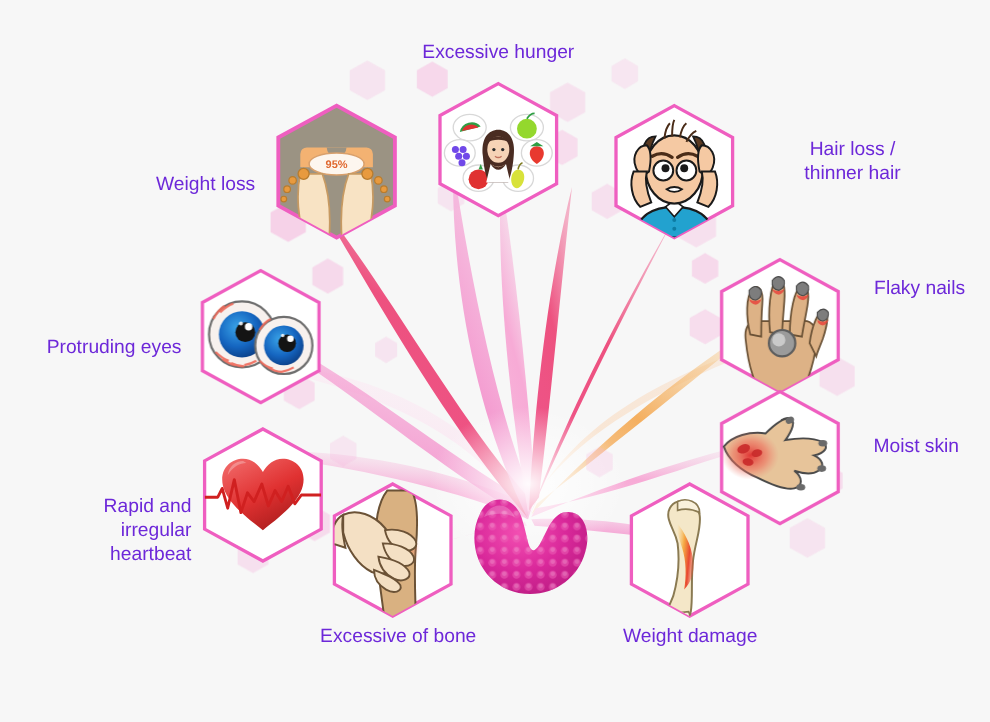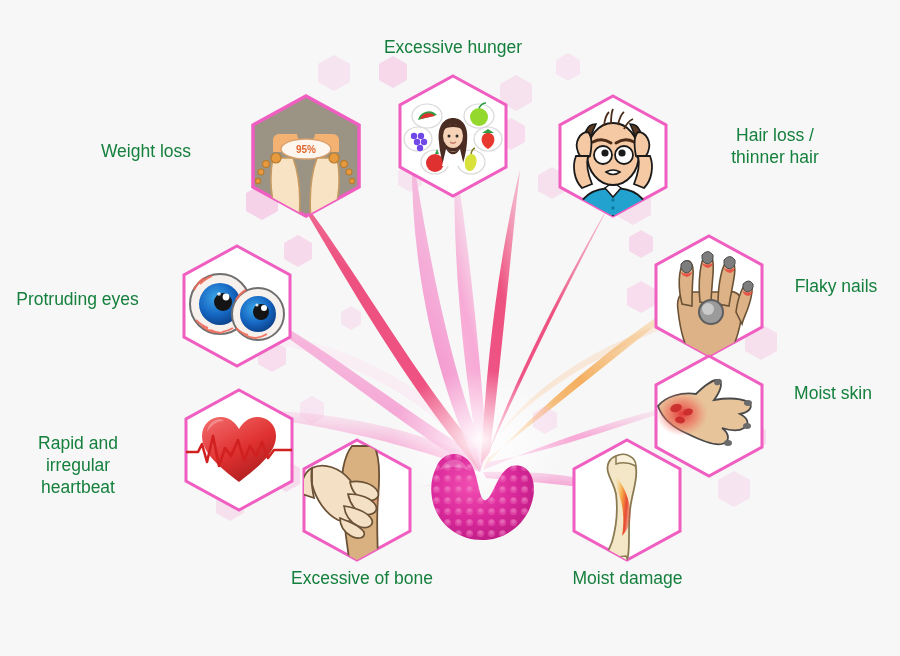--- a/index.html
+++ b/index.html
@@ -17,28 +17,28 @@
   }
   .layer {
     position: absolute;
     left: 0;
     top: 0;
     width: 900px;
     height: 656px;
   }
   .label {
     position: absolute;
-    color: #15803d;
+    color: #6d28d9;
     font-size: 17.5px;
     line-height: 22px;
     font-family: "Liberation Sans", sans-serif;
     white-space: pre-line;
   }
   .label.right { text-align: center; }
-  .label.left  { text-align: center; }
+  .label.left  { text-align: right; margin-top: 16px; }
   .label.center { text-align: center; }
   .node {
     position: absolute;
   }
   .node svg { display: block; overflow: visible; }
 </style>
 </head>
 <body>
 
 <div id="stage">
@@ -310,21 +310,21 @@
           <path d="M54 31 q 5 3 11 0 q -1 4 -5 5 q -5 -1 -6 -5 Z"></path>
           <path d="M76 36 q 5 3 11 0 q -1 4 -5 5 q -5 -1 -6 -5 Z"></path>
           <path d="M95 59 q 5 3 10 0 q -1 4 -5 5 q -5 -1 -5 -5 Z"></path>
         </g>
 
         <circle cx="63" cy="80" r="12" fill="#9b9b9b" stroke="#5e5e5e" stroke-width="2"></circle>
         <circle cx="60" cy="77" r="6" fill="#d6d6d6" opacity="0.8"></circle>
       </g>
     </svg>
   </div>
-  <div class="label right" style="left:776px; top:275px; width:120px;">Flaky nails</div>
+  <div class="label right" style="left:776px; top:250px; width:120px;">Flaky nails</div>
 
   <div class="node" style="left:648px; top:352px; width:122px; height:132px;">
     <svg width="122" height="132" viewBox="0 0 122 132" xmlns="http://www.w3.org/2000/svg">
       <defs>
         <clipPath id="clipMS">
             <polygon points="61,4 114,33 114,95 61,124 8,95 8,33"></polygon>
           </clipPath>
         <radialGradient id="rashGrad" cx="0.5" cy="0.5" r="0.5">
           <stop offset="0" stop-color="#e03131" stop-opacity="0.95"></stop>
           <stop offset="0.6" stop-color="#ef6a5a" stop-opacity="0.55"></stop>
@@ -347,21 +347,21 @@
         </g>
         <ellipse cx="34" cy="62" rx="26" ry="22" fill="url(#rashGrad)"></ellipse>
         <g fill="#c92a2a" opacity="0.9">
           <ellipse cx="28" cy="56" rx="6" ry="4" transform="rotate(-20 28 56)"></ellipse>
           <ellipse cx="40" cy="60" rx="5" ry="3.4" transform="rotate(-15 40 60)"></ellipse>
           <ellipse cx="32" cy="68" rx="5" ry="3.4" transform="rotate(10 32 68)"></ellipse>
         </g>
       </g>
     </svg>
   </div>
-  <div class="label right" style="left:770px; top:382px; width:126px;">Moist skin</div>
+  <div class="label right" style="left:770px; top:394px; width:126px;">Moist skin</div>
 
   <div class="node" style="left:566px; top:436px; width:122px; height:132px;">
     <svg width="122" height="132" viewBox="0 0 122 132" xmlns="http://www.w3.org/2000/svg">
       <defs>
         <clipPath id="clipMD">
             <polygon points="61,4 114,33 114,95 61,124 8,95 8,33"></polygon>
           </clipPath>
         <linearGradient id="boneHeat" x1="0" y1="0" x2="1" y2="0.4">
           <stop offset="0" stop-color="#f7d07a" stop-opacity="0"></stop>
           <stop offset="0.45" stop-color="#f59f2e" stop-opacity="0.85"></stop>
@@ -375,21 +375,21 @@
                  C 52 74, 50 92, 46 106 C 42 116, 38 122, 42 128
                  C 48 134, 60 130, 62 120 C 64 108, 62 92, 64 74
                  C 66 56, 72 44, 70 32 C 68 22, 58 18, 50 20 Z" fill="#f4e7c8" stroke="#8a7a52" stroke-width="1.8"></path>
         <path d="M50 20 C 58 16, 70 20, 70 30 C 62 26, 56 26, 50 28 Z" fill="#f9f1dc" stroke="#8a7a52" stroke-width="1.5"></path>
         <path d="M42 122 C 38 130, 46 136, 56 132 C 62 130, 62 124, 60 120 Z" fill="#f9f1dc" stroke="#8a7a52" stroke-width="1.5"></path>
         <path d="M50 40 C 56 48, 62 58, 64 72 C 66 84, 62 94, 56 100
                  C 58 88, 58 74, 54 62 C 51 52, 49 46, 50 40 Z" fill="url(#boneHeat)"></path>
       </g>
     </svg>
   </div>
-  <div class="label center" style="left:545px; top:567px; width:165px;">Moist damage</div>
+  <div class="label center" style="left:545px; top:567px; width:165px;">Weight damage</div>
 
   <div class="node" style="left:296px; top:436px; width:122px; height:132px;">
     <svg width="122" height="132" viewBox="0 0 122 132" xmlns="http://www.w3.org/2000/svg">
       <defs>
         <clipPath id="clipWB">
             <polygon points="61,4 114,33 114,95 61,124 8,95 8,33"></polygon>
           </clipPath>
         <radialGradient id="painGrad" cx="0.5" cy="0.5" r="0.5">
           <stop offset="0" stop-color="#e8342a" stop-opacity="0.9"></stop>
           <stop offset="0.55" stop-color="#f07a5a" stop-opacity="0.5"></stop>

